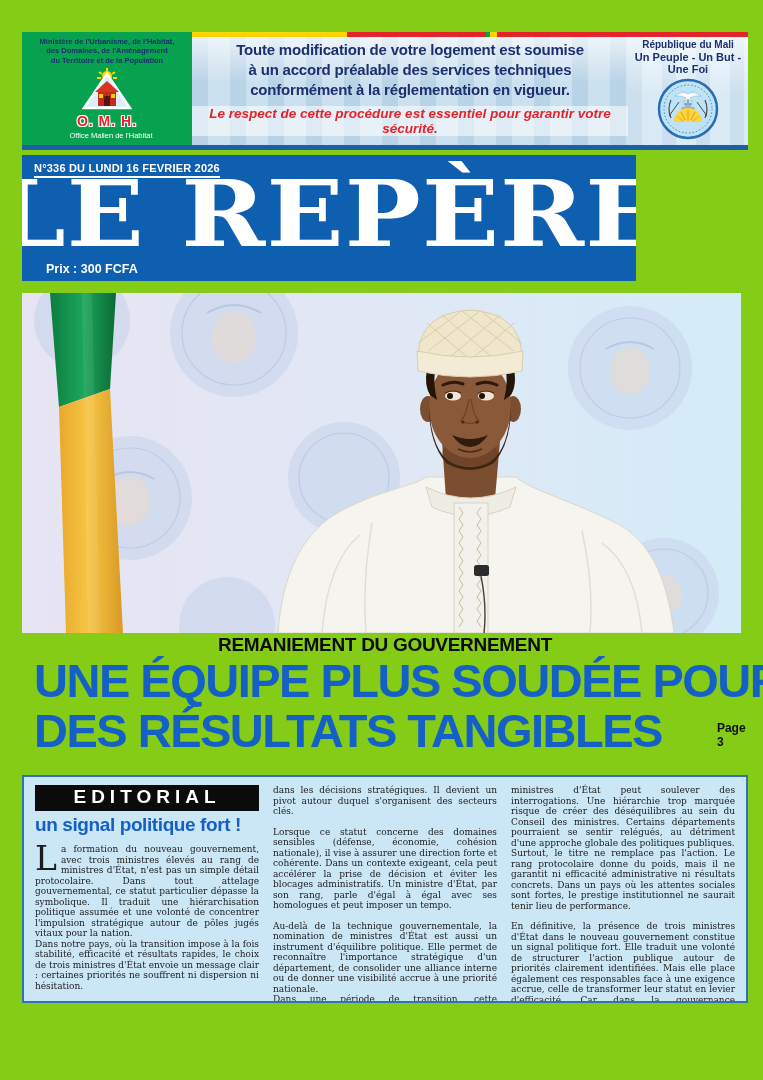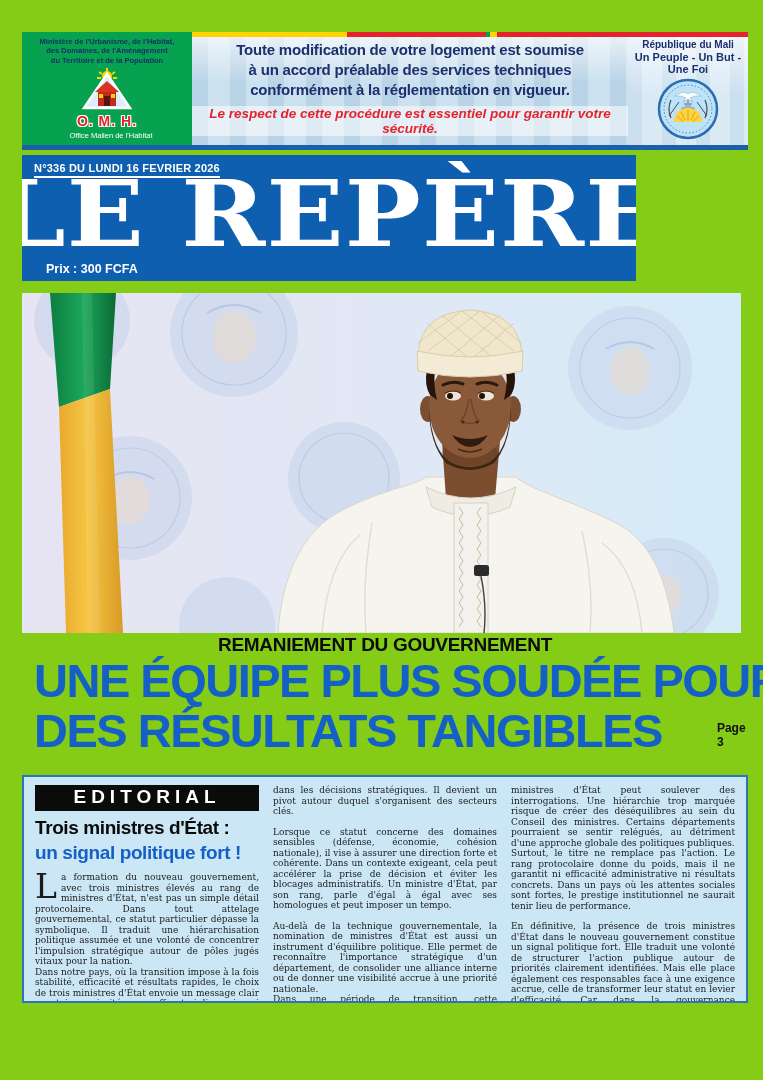--- a/index.html
+++ b/index.html
@@ -268,21 +268,20 @@
     <div class="h1line">UNE ÉQUIPE PLUS SOUDÉE POUR</div>
     <div class="line2row">
       <div class="h1line">DES RÉSULTATS TANGIBLES</div>
       <div class="page-ref">Page 3</div>
     </div>
   </div>
 
   <div class="editorial-box">
     <div class="col">
       <div class="ed-label">EDITORIAL</div>
-      <div class="ed-title-black">Trois ministres d'État :</div>
       <div class="ed-title-blue">un signal politique fort !</div>
       <p><span class="dropcap">L</span><span>a formation du nouveau gouvernement, avec trois ministres élevés au rang de ministres d'État, n'est pas un simple détail protocolaire. Dans tout attelage gouvernemental, ce statut particulier dépasse la symbolique. Il traduit une hiérarchisation politique assumée et une volonté de concentrer l'impulsion stratégique autour de pôles jugés vitaux pour la nation.</span></p>
       <p>Dans notre pays, où la transition impose à la fois stabilité, efficacité et résultats rapides, le choix de trois ministres d'État envoie un message clair : certaines priorités ne souffrent ni dispersion ni hésitation.</p>
       <p class="gap">Dans la pratique institutionnelle, un ministre d'État n'est pas un ministre ordinaire. Son rang protocolaire lui confère une autorité politique supérieure, facilitant les arbitrages interministériels et renforçant son poids</p>
     </div>
     <div class="col">
       <p>dans les décisions stratégiques. Il devient un pivot autour duquel s'organisent des secteurs clés.</p>
       <p class="gap">Lorsque ce statut concerne des domaines sensibles (défense, économie, cohésion nationale), il vise à assurer une direction forte et cohérente. Dans un contexte exigeant, cela peut accélérer la prise de décision et éviter les blocages administratifs. Un ministre d'État, par son rang, parle d'égal à égal avec ses homologues et peut imposer un tempo.</p>
       <p class="gap">Au-delà de la technique gouvernementale, la nomination de ministres d'État est aussi un instrument d'équilibre politique. Elle permet de reconnaître l'importance stratégique d'un département, de consolider une alliance interne ou de donner une visibilité accrue à une priorité nationale.</p>
       <p>Dans une période de transition, cette architecture peut renforcer la perception d'un exécutif structuré autour d'axes clairs. Elle rassure une partie de l'opinion sur la capacité du gouvernement à se concentrer sur l'essentiel.</p>

